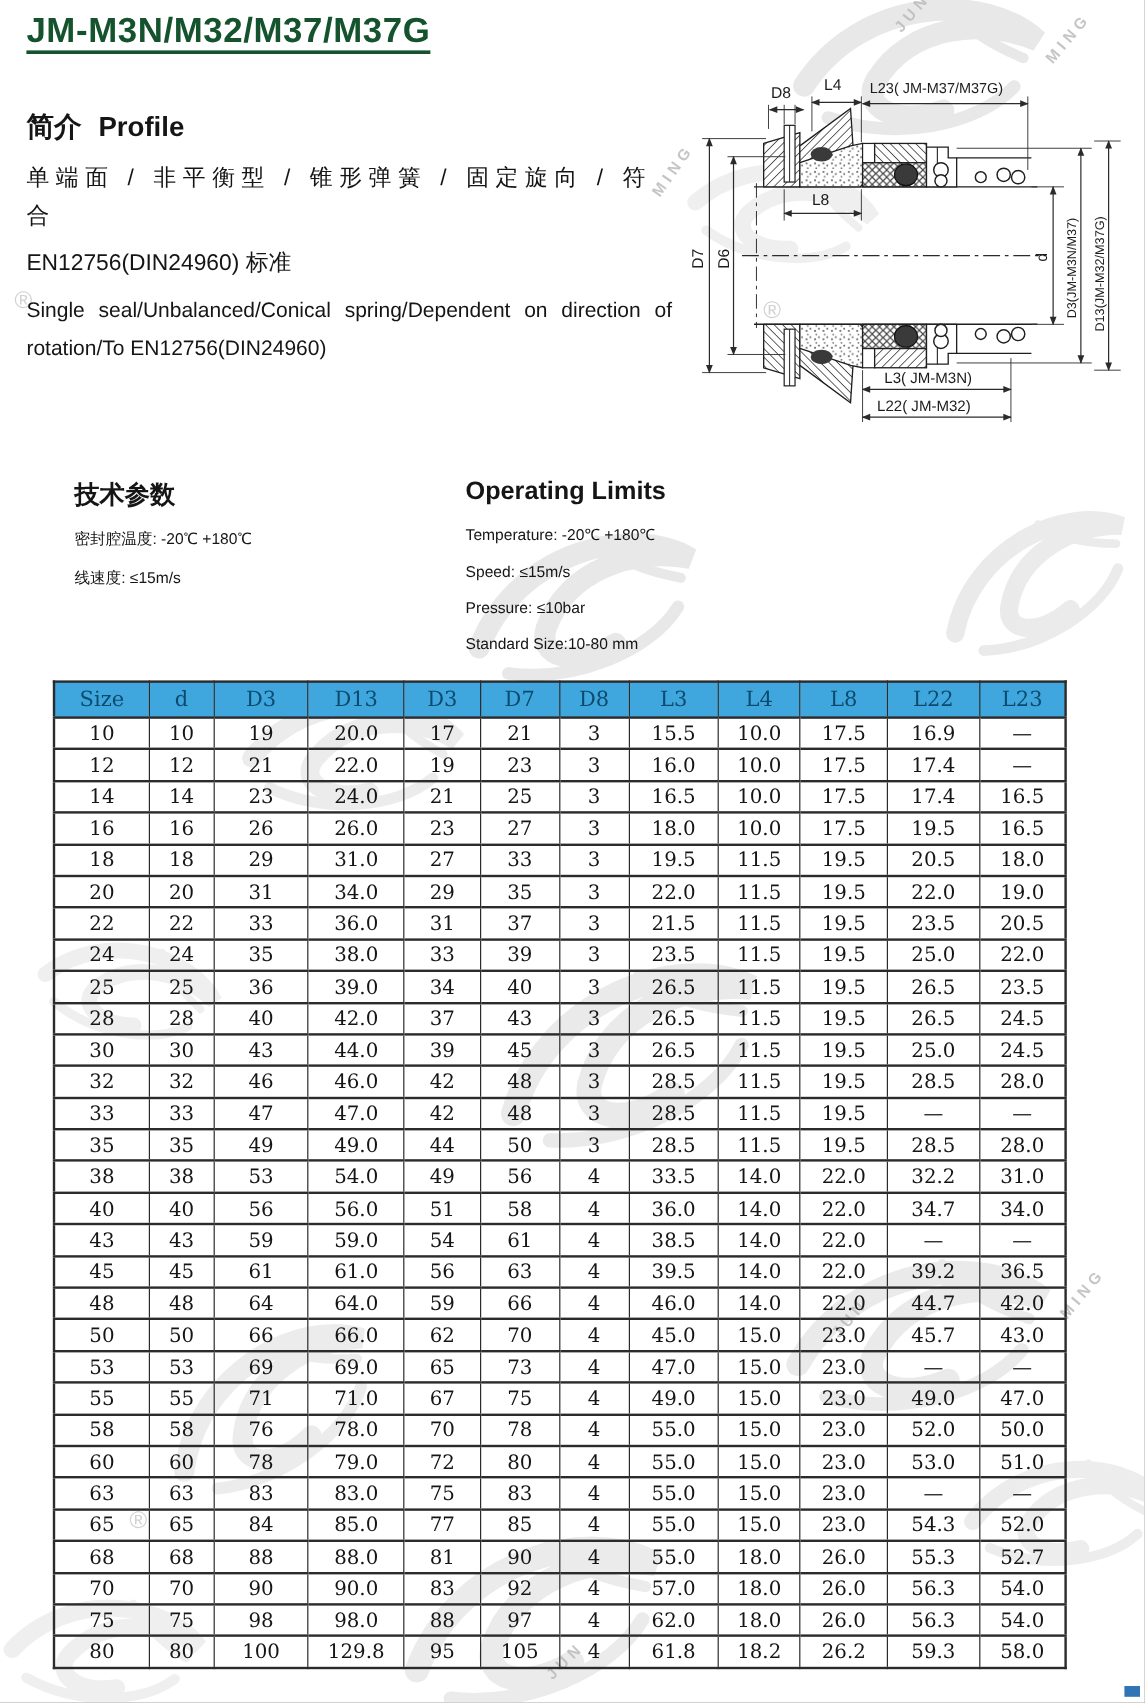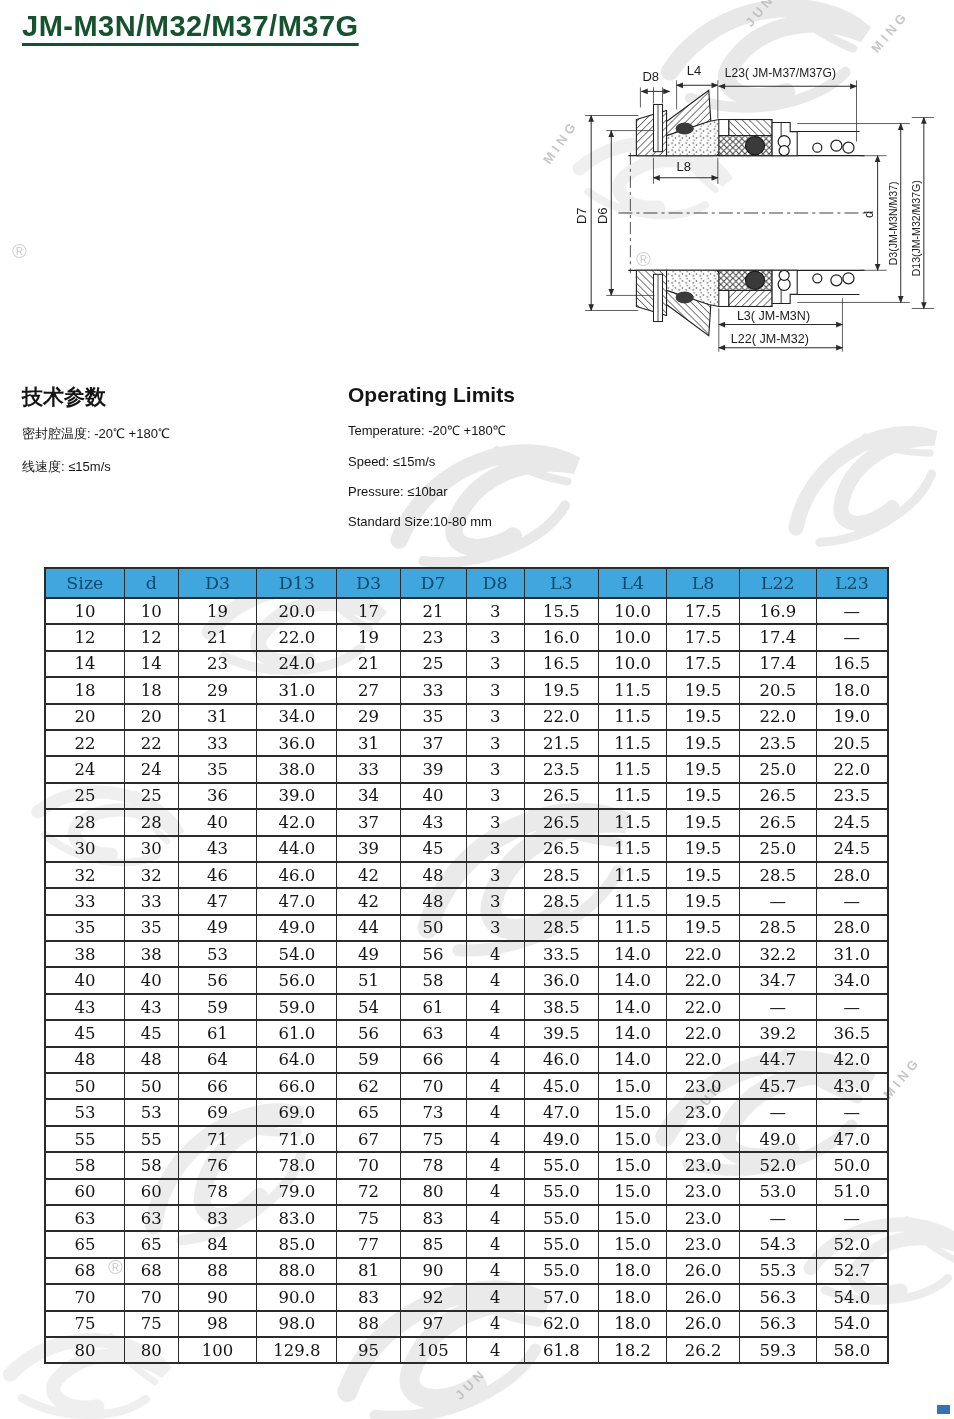--- a/index.html
+++ b/index.html
@@ -22,21 +22,21 @@
   .zh2{font-size:19px;margin:8px 0 10px 0;}
   .en-par{font-size:17.5px;line-height:1.85;text-align:justify;margin:0;}
   
   .drawing{position:absolute;left:558px;top:56px;width:396px;height:314px;}
   .drawing svg{width:100%;height:100%;}
   .drawing text{font-family:"Liberation Sans",sans-serif;fill:#1c1c1c;}
   .dim{stroke:#2b2b2b;stroke-width:1;}
   .ext{stroke:#3a3a3a;stroke-width:.8;}
   
   .specs{position:absolute;left:22px;top:382px;width:620px;height:170px;}
-  .spec-col{position:absolute;top:1px;}
+  .spec-col{position:absolute;top:16px;margin-left:40px;}
   .spec-col.zh{left:0;width:320px;}
   .spec-col.enl{left:326px;width:290px;}
   .spec-col h3{font-size:21px;font-weight:bold;margin:0 0 14px 0;}
   .spec-col p{font-size:13px;margin:0 0 15px 0;white-space:nowrap;}
   
   .size-table{position:absolute;left:44px;top:567px;width:845px;border-collapse:collapse;
               table-layout:fixed;font-family:"DejaVu Serif","Liberation Serif",serif;
               border:2.2px solid #2b2b2b;background:transparent;}
   .size-table th{background:#3fa7dd;color:#0c4a6e;font-weight:normal;font-size:17.5px;height:28px;
                  border:1.6px solid #2b2b2b;padding:0;}
@@ -103,20 +103,28 @@
   <span class="wm-text" style="left:540px;top:158px;transform:rotate(-55deg)">MING</span>
   <span class="wm-text" style="left:690px;top:1108px;transform:rotate(-50deg)">JUN</span>
   <span class="wm-text" style="left:880px;top:1092px;transform:rotate(-50deg)">MING</span>
   <span class="wm-text" style="left:452px;top:1392px;transform:rotate(-45deg)">JUN</span>
   <span class="wm-reg" style="left:12px;top:240px;">®</span>
   <span class="wm-reg" style="left:636px;top:248px;">®</span>
   <span class="wm-reg" style="left:108px;top:1256px;">®</span>
 
   <div class="title fg">JM-M3N/M32/M37/M37G</div>
 
+  <div class="profile fg">
+    <div class="profile-heading">
+      <span>简介</span><span class="en">Profile</span>
+    </div>
+    <p class="zh1">单端面 / 非平衡型 / 锥形弹簧 / 固定旋向 / 符合</p>
+    <p class="zh2">EN12756(DIN24960)  标准</p>
+    <p class="en-par">Single seal/Unbalanced/Conical spring/Dependent on direction of rotation/To EN12756(DIN24960)</p>
+  </div>
 
   <div class="drawing fg">
     <svg viewBox="0 0 394 310">
       <defs>
         <marker id="mA" viewBox="0 0 10 10" refX="9" refY="5" markerWidth="9" markerHeight="7" orient="auto-start-reverse">
           <path d="M0,1 L10,5 L0,9 z" fill="#2b2b2b"></path>
         </marker>
         <pattern id="h1" width="5" height="5" patternUnits="userSpaceOnUse" patternTransform="rotate(45)">
           <rect width="5" height="5" fill="#ffffff"></rect>
             <line x1="0" y1="0" x2="0" y2="5" stroke="#474747" stroke-width="1.4"></line>
@@ -297,20 +305,34 @@
           <td>21</td>
           <td>25</td>
           <td>3</td>
           <td>16.5</td>
           <td>10.0</td>
           <td>17.5</td>
           <td>17.4</td>
           <td>16.5</td>
         </tr>
         <tr>
+          <td>16</td>
+          <td>16</td>
+          <td>26</td>
+          <td>26.0</td>
+          <td>23</td>
+          <td>27</td>
+          <td>3</td>
+          <td>18.0</td>
+          <td>10.0</td>
+          <td>17.5</td>
+          <td>19.5</td>
+          <td>16.5</td>
+        </tr>
+        <tr>
           <td>18</td>
           <td>18</td>
           <td>29</td>
           <td>31.0</td>
           <td>27</td>
           <td>33</td>
           <td>3</td>
           <td>19.5</td>
           <td>11.5</td>
           <td>19.5</td>

